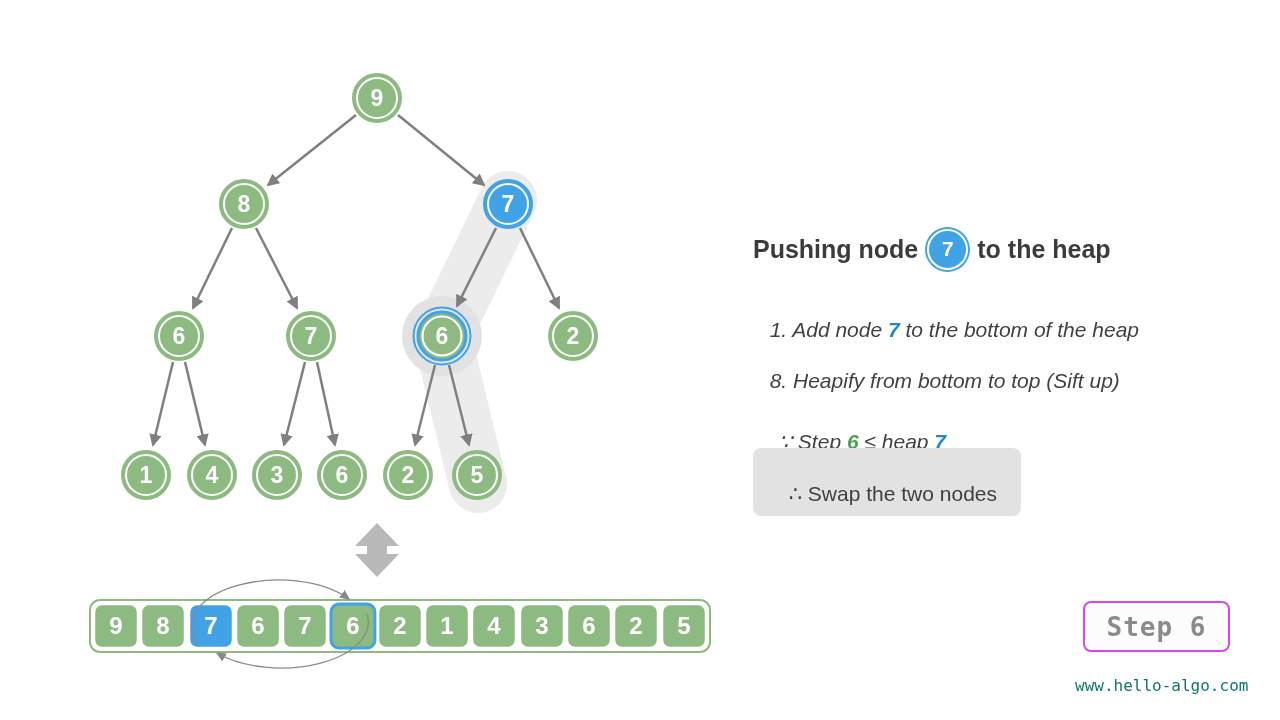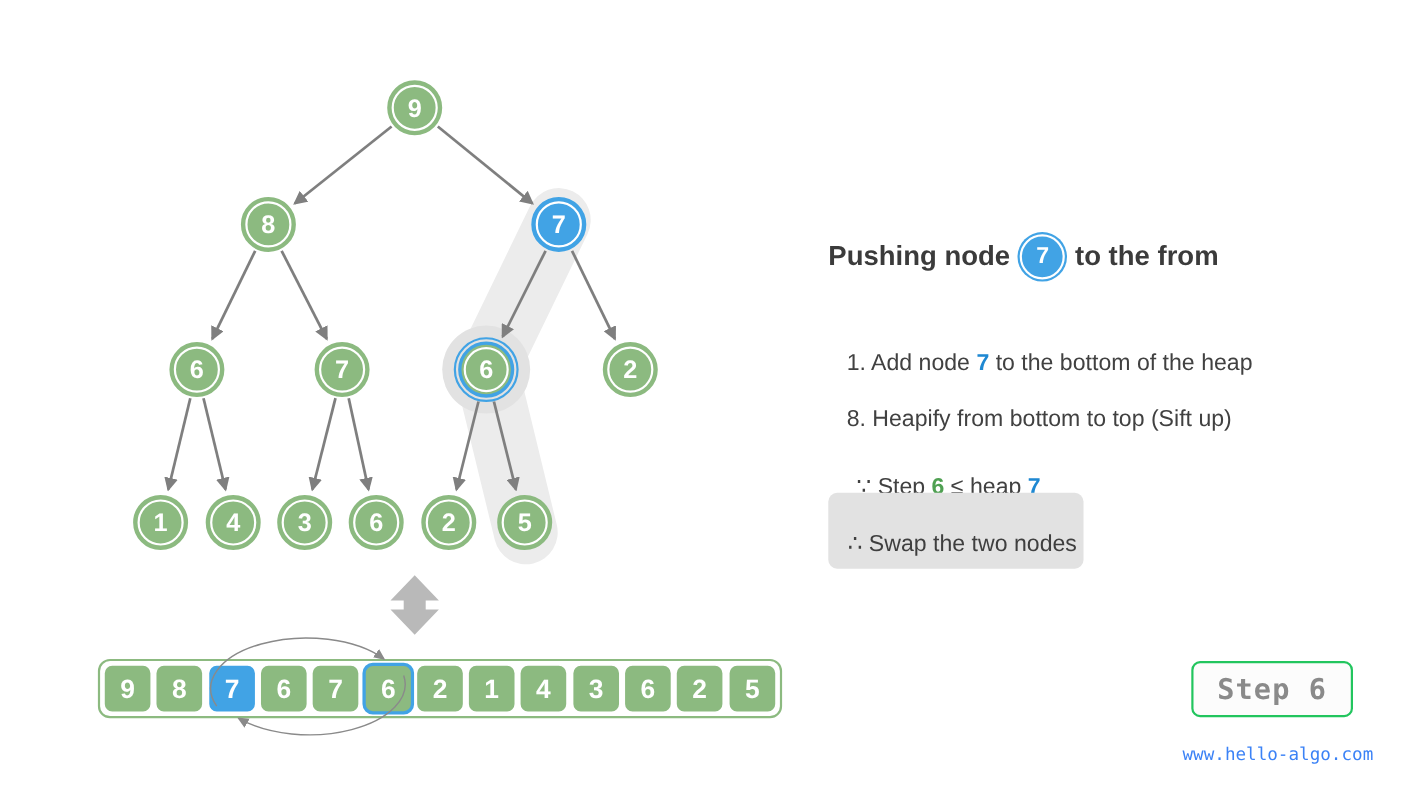--- a/index.html
+++ b/index.html
@@ -3,53 +3,53 @@
 <meta charset="utf-8">
 <style>
   html,body{margin:0;padding:0;}
   body{
     width:1280px;height:720px;position:relative;overflow:hidden;
     background:#ffffff;font-family:"Liberation Sans",sans-serif;
   }
   svg text{font-family:"Liberation Sans",sans-serif;}
   .diagram{position:absolute;left:0;top:0;}
   
-  .panel-line{position:absolute;white-space:pre-wrap;color:#414141;font-size:21px;}
+  .panel-line{position:absolute;white-space:pre-wrap;color:#414141;font-size:21px;font-style:italic;}
   .heading{
-    position:absolute;left:753px;top:208px;height:50px;
+    position:absolute;left:753px;top:224px;height:50px;
     display:flex;align-items:center;gap:9px;
     font-size:25px;font-weight:bold;color:#3b3b3b;
   }
   .heading-circle{
     width:37px;height:37px;border-radius:50%;
     background:#41a3e5;border:2px solid #ffffff;box-shadow:0 0 0 2px #41a3e5;
     display:flex;align-items:center;justify-content:center;
     color:#ffffff;font-size:21px;font-weight:bold;
   }
   .hl-blue{color:#1e88d2;font-weight:bold;}
   .hl-green{color:#4fa052;font-weight:bold;}
   .step-item-1{left:758px;top:294px;}
   .step-item-2{left:758px;top:345px;}
   .condition{left:767px;top:406px;}
   .conclusion{
     position:absolute;left:753px;top:448px;
     background:#e2e2e2;border-radius:8px;
-    padding:10px 6px;font-size:21px;color:#3f3f3f;white-space:pre-wrap;
+    padding:10px 24px;font-size:21px;color:#3f3f3f;white-space:pre-wrap;
   }
   
   .step-badge{
     position:absolute;left:1083px;top:601px;width:147px;height:51px;
-    border:2px solid #22c55e;border-radius:8px;background:#fcfcfc;
+    border:2px solid #d946ef;border-radius:8px;background:#fcfcfc;
     box-sizing:border-box;display:flex;align-items:center;justify-content:center;
     font-family:"DejaVu Sans Mono",monospace;font-weight:bold;
     font-size:26px;color:#8a8a8a;letter-spacing:1px;
   }
   .watermark{
     position:absolute;left:1075px;top:676px;
-    font-family:"DejaVu Sans Mono",monospace;font-size:16px;color:#3b82f6;
+    font-family:"DejaVu Sans Mono",monospace;font-size:16px;color:#0f766e;
   }
 </style>
 </head>
 <body>
 
 <svg class="diagram" width="760" height="710" viewBox="0 0 760 710">
   <defs>
     <marker id="arrow" viewBox="0 0 10 10" refX="8.5" refY="5" markerWidth="5" markerHeight="5" orient="auto">
       <path d="M0,0 L10,5 L0,10 z" fill="#7f7f7f"></path>
     </marker>
@@ -210,21 +210,21 @@
     <path d="M 197 642 A 87 46 0 0 1 349 599" marker-end="url(#arrow-thin)"></path>
     <path d="M 367 614 A 87 46 0 0 1 217 653" marker-end="url(#arrow-thin)"></path>
   </g>
 </svg>
 
 <div class="heading">
   <span>Pushing node</span>
   <span class="heading-circle">
     <span>7</span>
   </span>
-  <span>to the from</span>
+  <span>to the heap</span>
 </div>
 
 <div class="panel-line step-item-1">
   <span>1. Add node </span><span class="hl-blue">7</span><span> to the bottom of the heap</span>
 </div>
 
 <div class="panel-line step-item-2">
   <span>8. Heapify from bottom to top (Sift up)</span><span class="hl-blue"></span><span></span>
 </div>
 

